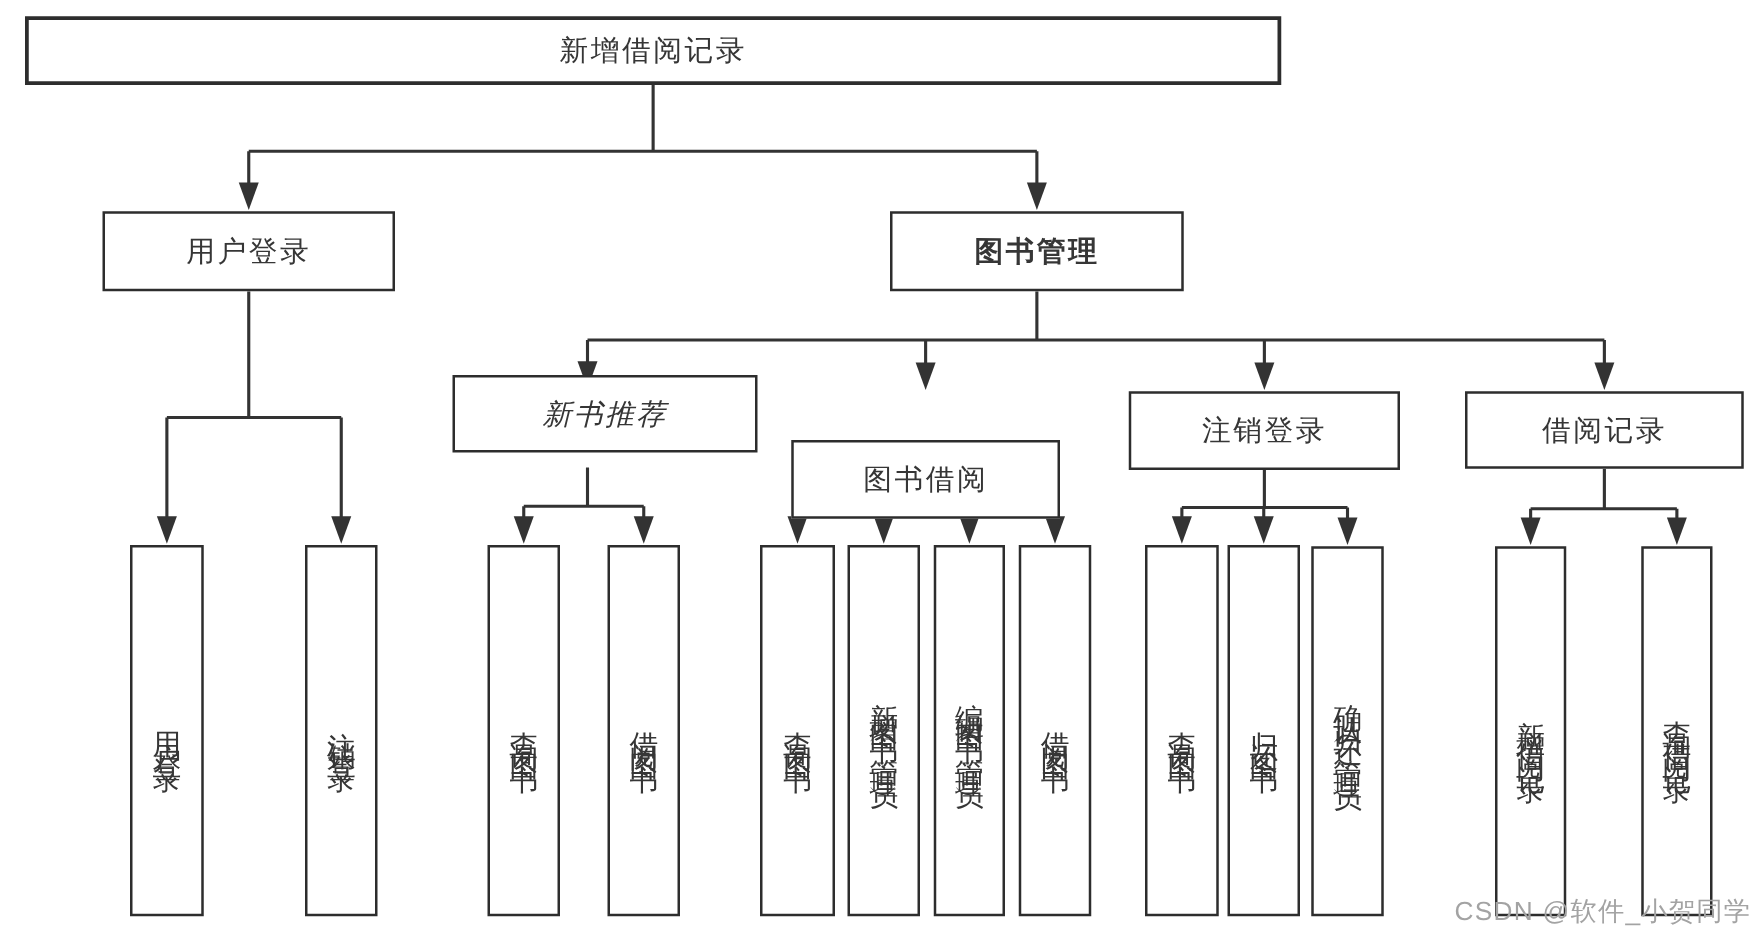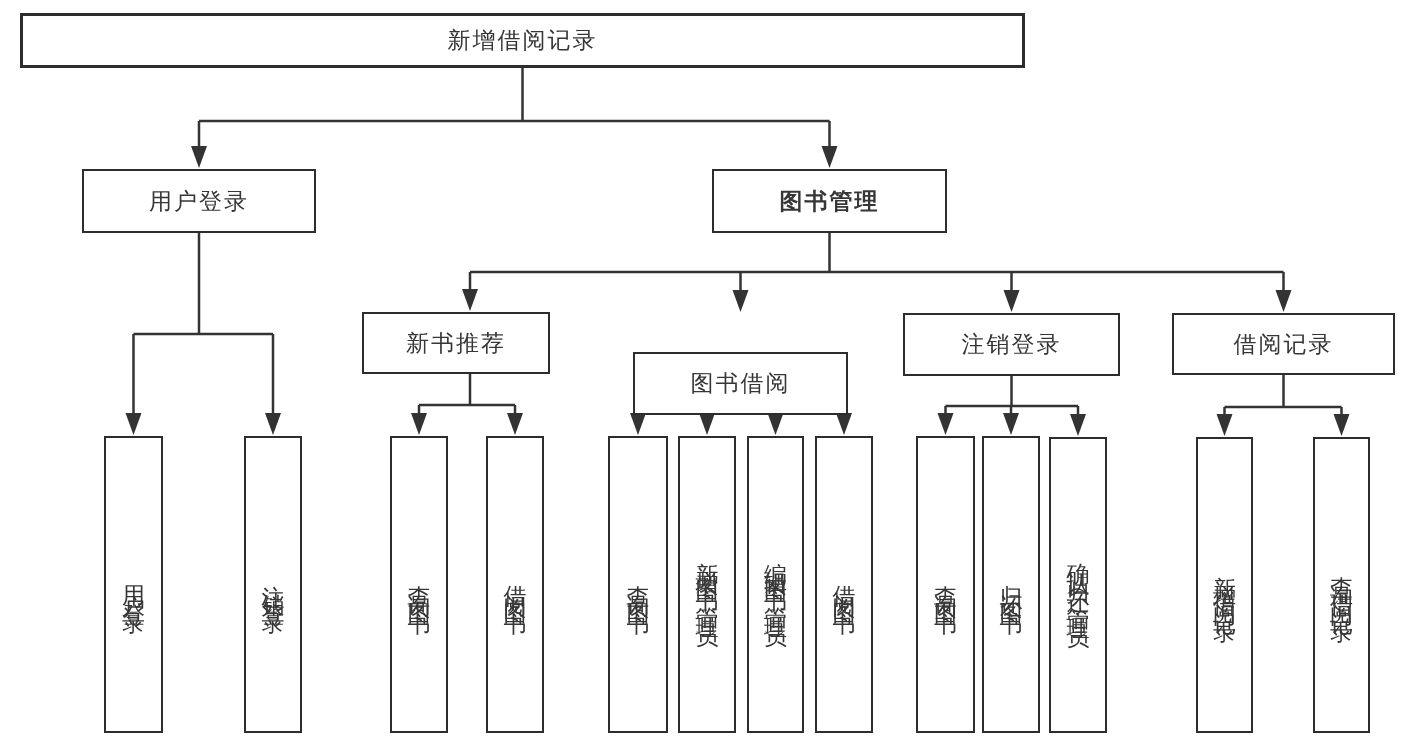--- a/index.html
+++ b/index.html
@@ -111,21 +111,21 @@
   <div id="nodes">
       <div class="node thick" style="left: 20px; top: 13px; width: 1005px; height: 55px;">
         <span class="label">新增借阅记录</span>
       </div>
       <div class="node" style="left: 82px; top: 169px; width: 234px; height: 64px;">
         <span class="label">用户登录</span>
       </div>
       <div class="node" style="left: 712px; top: 169px; width: 235px; height: 64px; font-weight: bold;">
         <span class="label">图书管理</span>
       </div>
-      <div class="node" style="left: 362px; top: 312px; width: 188px; height: 62px;">
+      <div class="node" style="left: 362px; top: 300px; width: 244px; height: 62px; font-style: italic;">
         <span class="label">新书推荐</span>
       </div>
       <div class="node" style="left: 633px; top: 313px; width: 215px; height: 63px; margin-top: 39px;">
         <span class="label">图书借阅</span>
       </div>
       <div class="node" style="left: 903px; top: 313px; width: 217px; height: 63px;">
         <span class="label">注销登录</span>
       </div>
       <div class="node" style="left: 1172px; top: 313px; width: 223px; height: 62px;">
         <span class="label">借阅记录</span>
@@ -163,13 +163,14 @@
       <div class="node vertical" style="left: 1049px; top: 437px; width: 58px; height: 296px;">
         <span class="label">确认归还（管理员）</span>
       </div>
       <div class="node vertical" style="left: 1196px; top: 437px; width: 57px; height: 296px;">
         <span class="label">新增借阅记录</span>
       </div>
       <div class="node vertical" style="left: 1313px; top: 437px; width: 57px; height: 296px;">
         <span class="label">查询借阅记录</span>
       </div>
     </div>
+  <div class="watermark">CSDN @软件_小贺同学</div>
 </div>
 
 </body></html>

